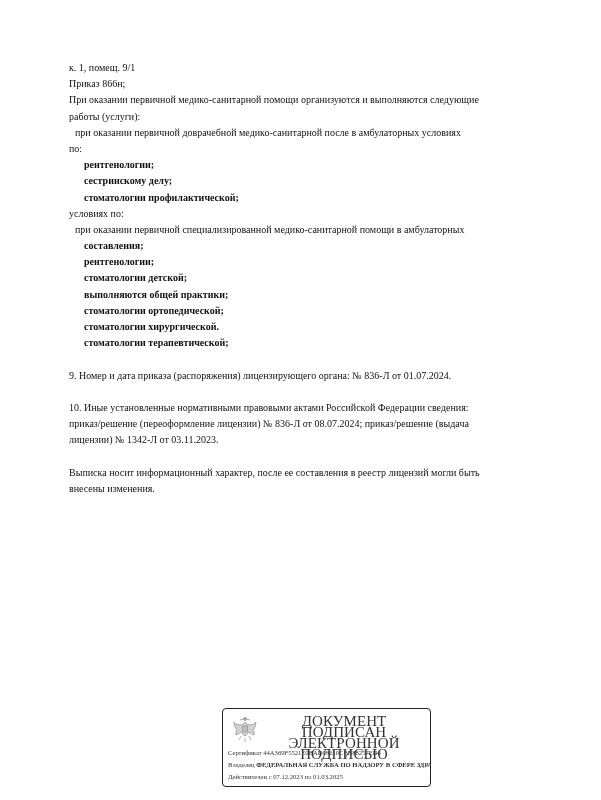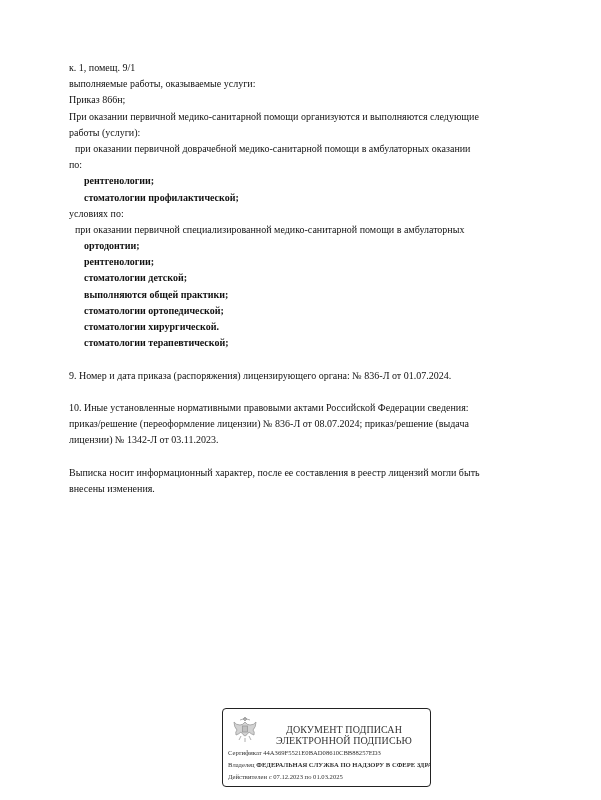--- a/index.html
+++ b/index.html
@@ -47,24 +47,24 @@
     .stamp-emblem {
       position: absolute;
       left: 7px;
       top: 5px;
       width: 30px;
       height: 30px;
     }
     .stamp-title {
       position: absolute;
       left: 46px;
-      top: 15px;
+      top: 7px;
       width: 150px;
       text-align: center;
-      font-size: 10px;
+      font-size: 15px;
       line-height: 11px;
       color: #333333;
       letter-spacing: 0.1px;
     }
     .stamp-line {
       position: absolute;
       left: 5px;
       font-size: 6.6px;
       line-height: 8px;
       white-space: nowrap;
@@ -73,31 +73,31 @@
     .stamp-line.cert { top: 40px; }
     .stamp-line.owner { top: 52px; }
     .stamp-line.valid { top: 64px; }
     .stamp-line b { font-weight: bold; }
   </style>
 </head>
 <body>
 
 <div class="page">
   <span class="line">к. 1, помещ. 9/1</span>
-  <span class="line">выполняемые работы, оказываемые услуги:</span>
   <span class="line">Приказ 866н;</span>
   <span class="line">При оказании первичной медико-санитарной помощи организуются и выполняются следующие</span>
   <span class="line">работы (услуги):</span>
-  <span class="line ind1">при оказании первичной доврачебной медико-санитарной помощи в амбулаторных оказании</span>
+  <span class="line ind1">при оказании первичной доврачебной медико-санитарной после в амбулаторных условиях</span>
   <span class="line">по:</span>
   <span class="line ind2">рентгенологии;</span>
+  <span class="line ind2">сестринскому делу;</span>
   <span class="line ind2">стоматологии профилактической;</span>
   <span class="line">условиях по:</span>
   <span class="line ind1">при оказании первичной специализированной медико-санитарной помощи в амбулаторных</span>
-  <span class="line ind2">ортодонтии;</span>
+  <span class="line ind2">составления;</span>
   <span class="line ind2">рентгенологии;</span>
   <span class="line ind2">стоматологии детской;</span>
   <span class="line ind2">выполняются общей практики;</span>
   <span class="line ind2">стоматологии ортопедической;</span>
   <span class="line ind2">стоматологии хирургической.</span>
   <span class="line ind2">стоматологии терапевтической;</span>
 
   <span class="gap"></span>
   <span class="line">9. Номер и дата приказа (распоряжения) лицензирующего органа: № 836-Л от 01.07.2024.</span>
 

